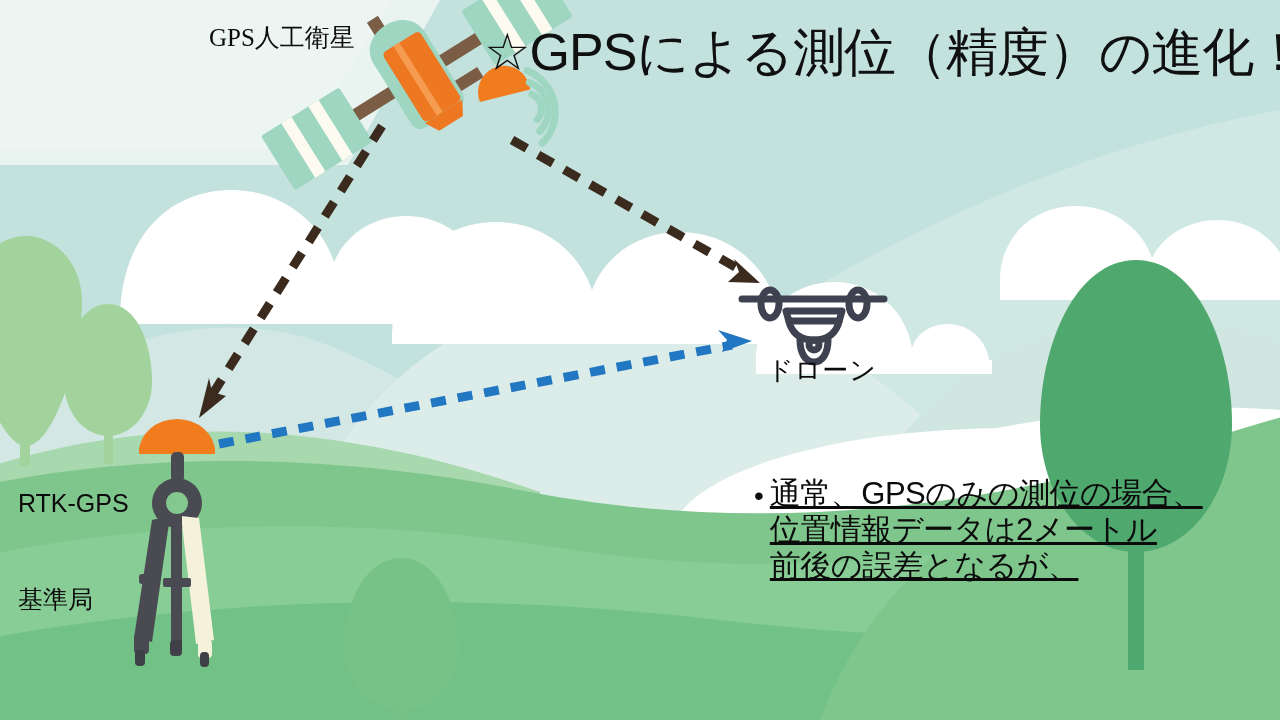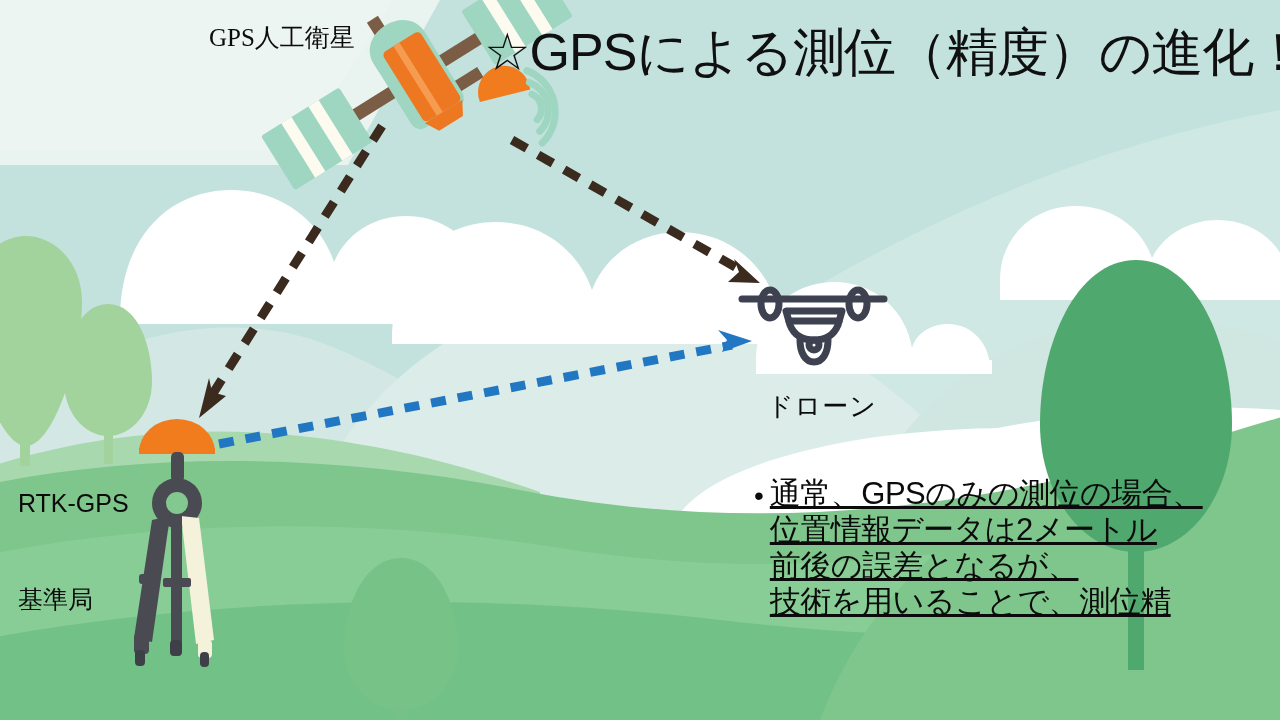--- a/index.html
+++ b/index.html
@@ -51,21 +51,20 @@
     letter-spacing: 0px;
     text-align: center;
   }
 
   #drone-label {
     left: 767px;
     top: 357px;
     font-size: 26px;
     color: #0b0b0b;
     letter-spacing: 1px;
-    margin-top: 36px;
   }
 
   #basestation-label {
     left: 18px;
     top: 423px;
     font-size: 25px;
     color: #0b0b0b;
     line-height: 1.28;
   }
 
@@ -331,18 +330,17 @@
     <span class="line">基準局</span>
   </div>
 
   <div id="bullet-block">
     <div class="bullet-row">
       <span class="bullet-dot">•</span>
       <div class="bullet-body">
         <span class="line">通常、GPSのみの測位の場合、</span>
         <span class="line">位置情報データは2メートル</span>
         <span class="line">前後の誤差となるが、</span>
-        <span class="line">技術を用いることで、測位精</span>
       </div>
     </div>
   </div>
 
 </div>
 
 </body></html>

